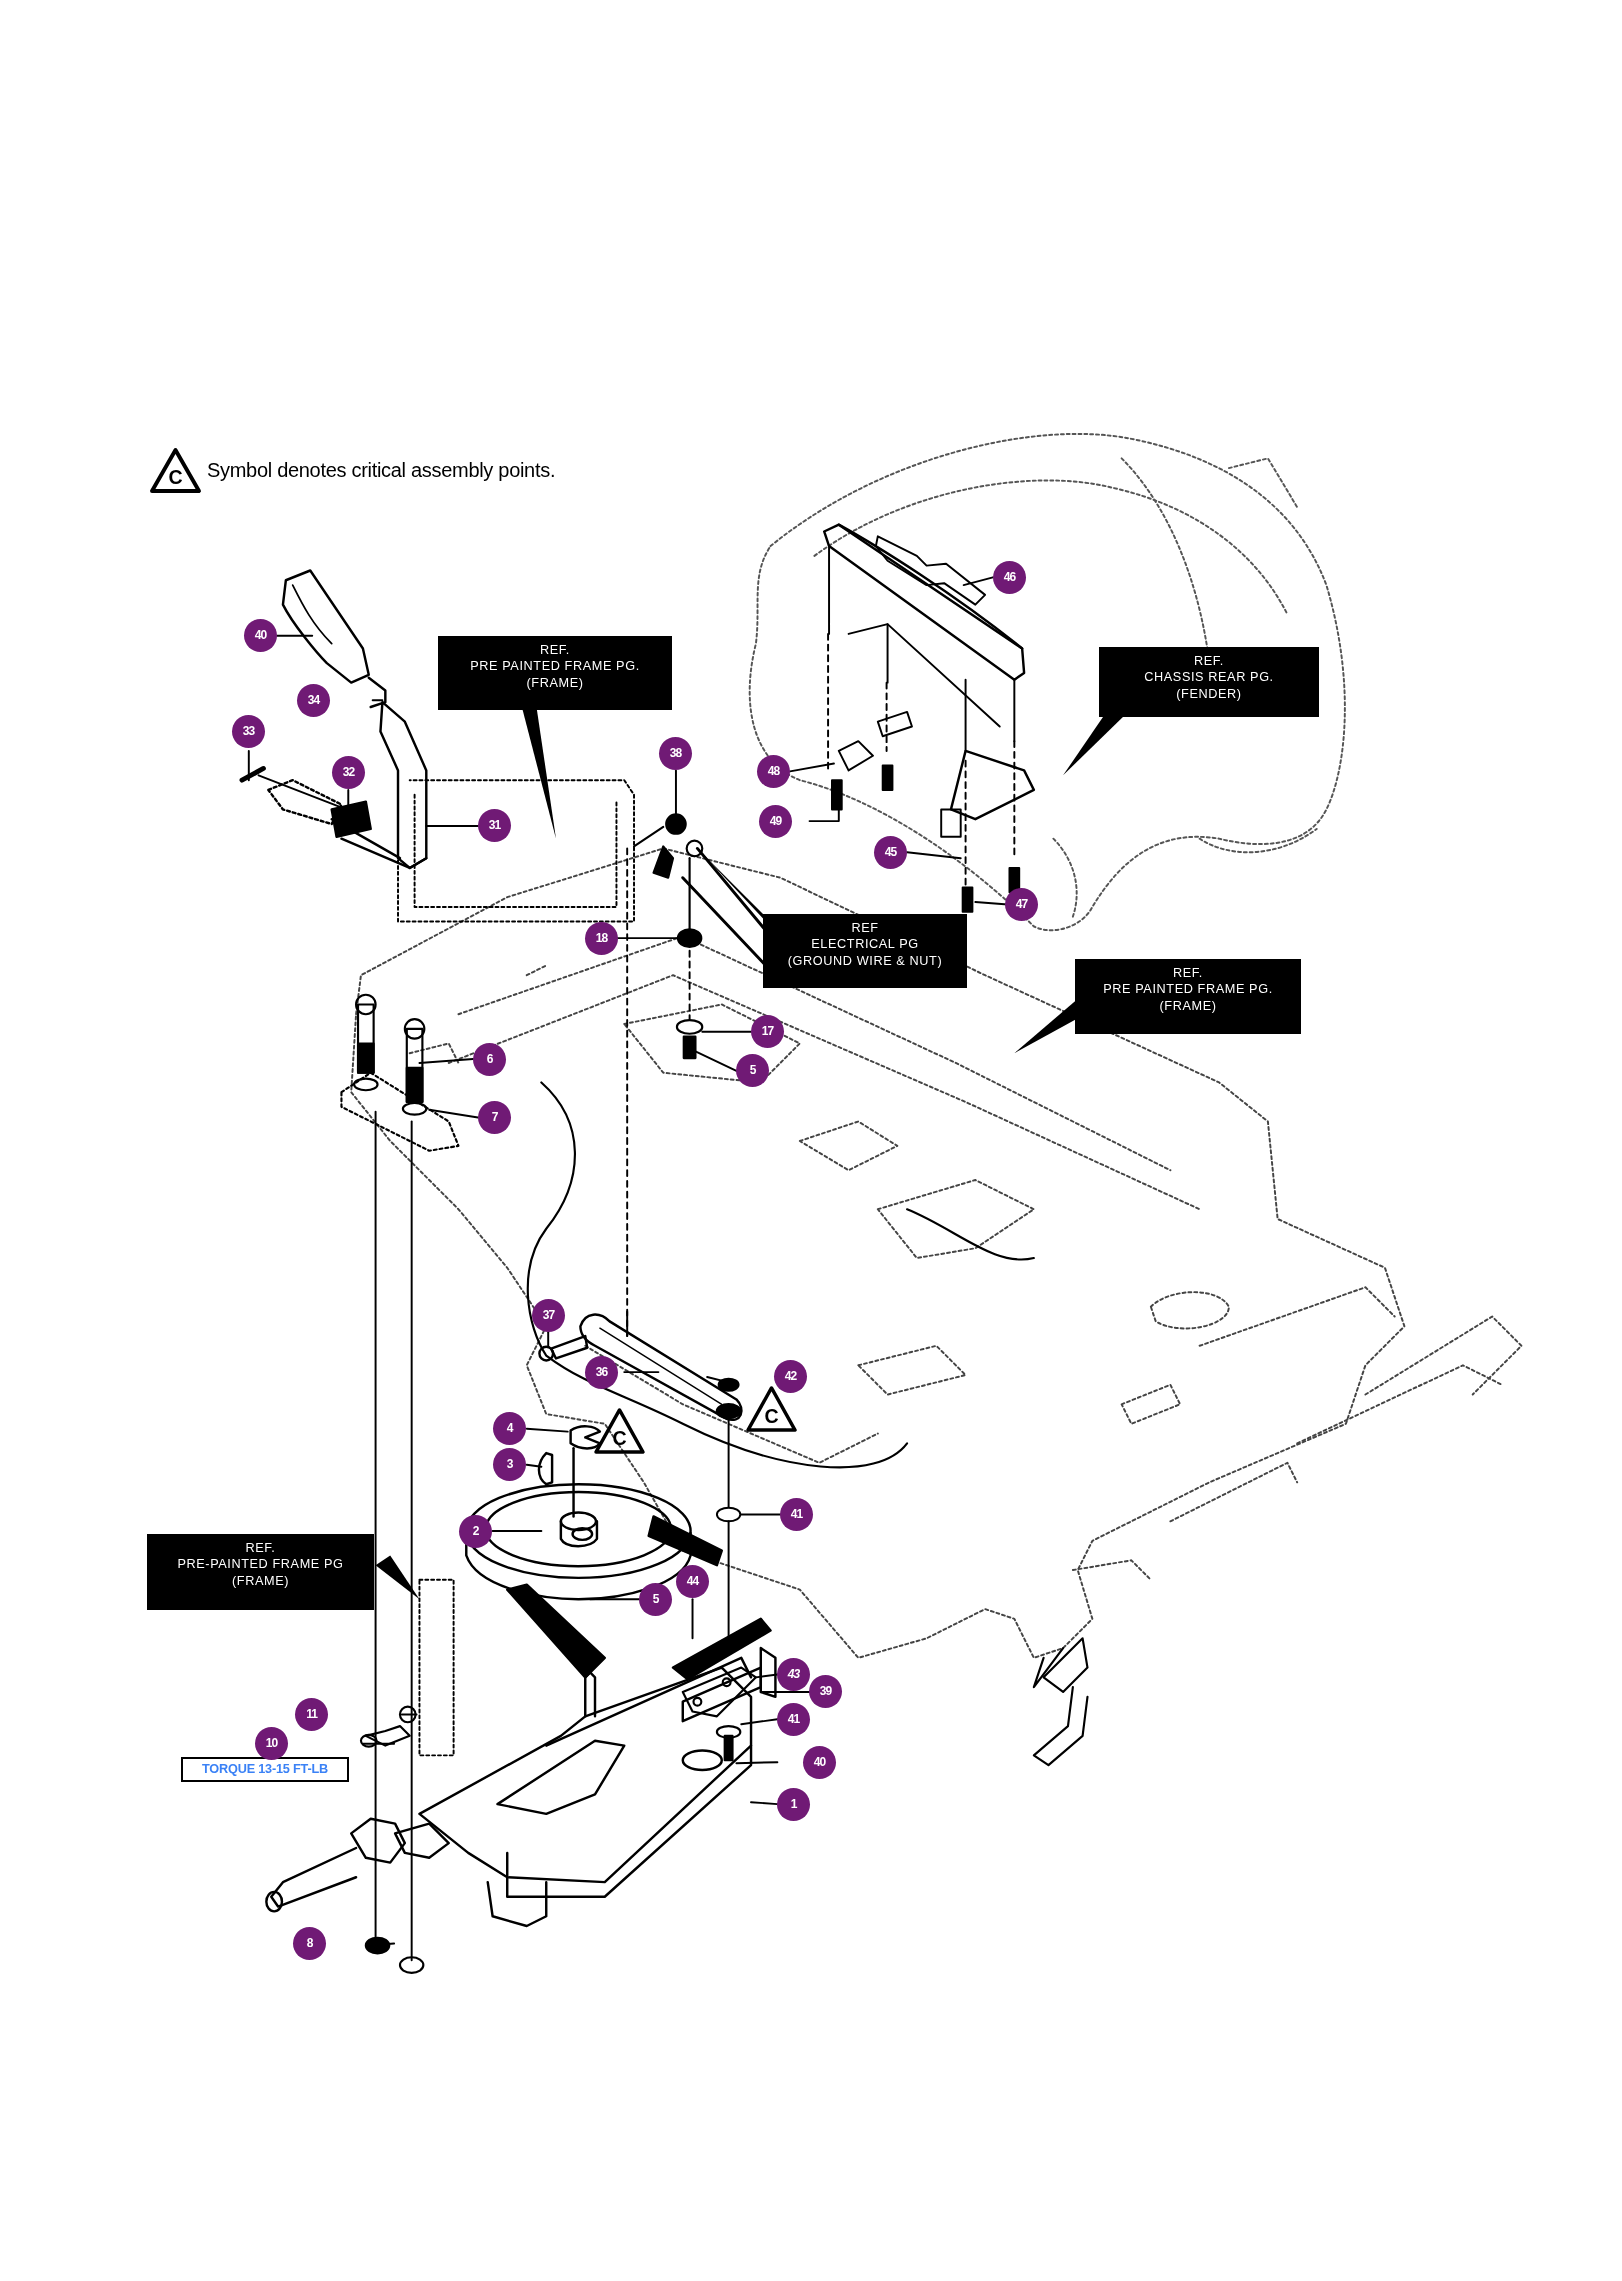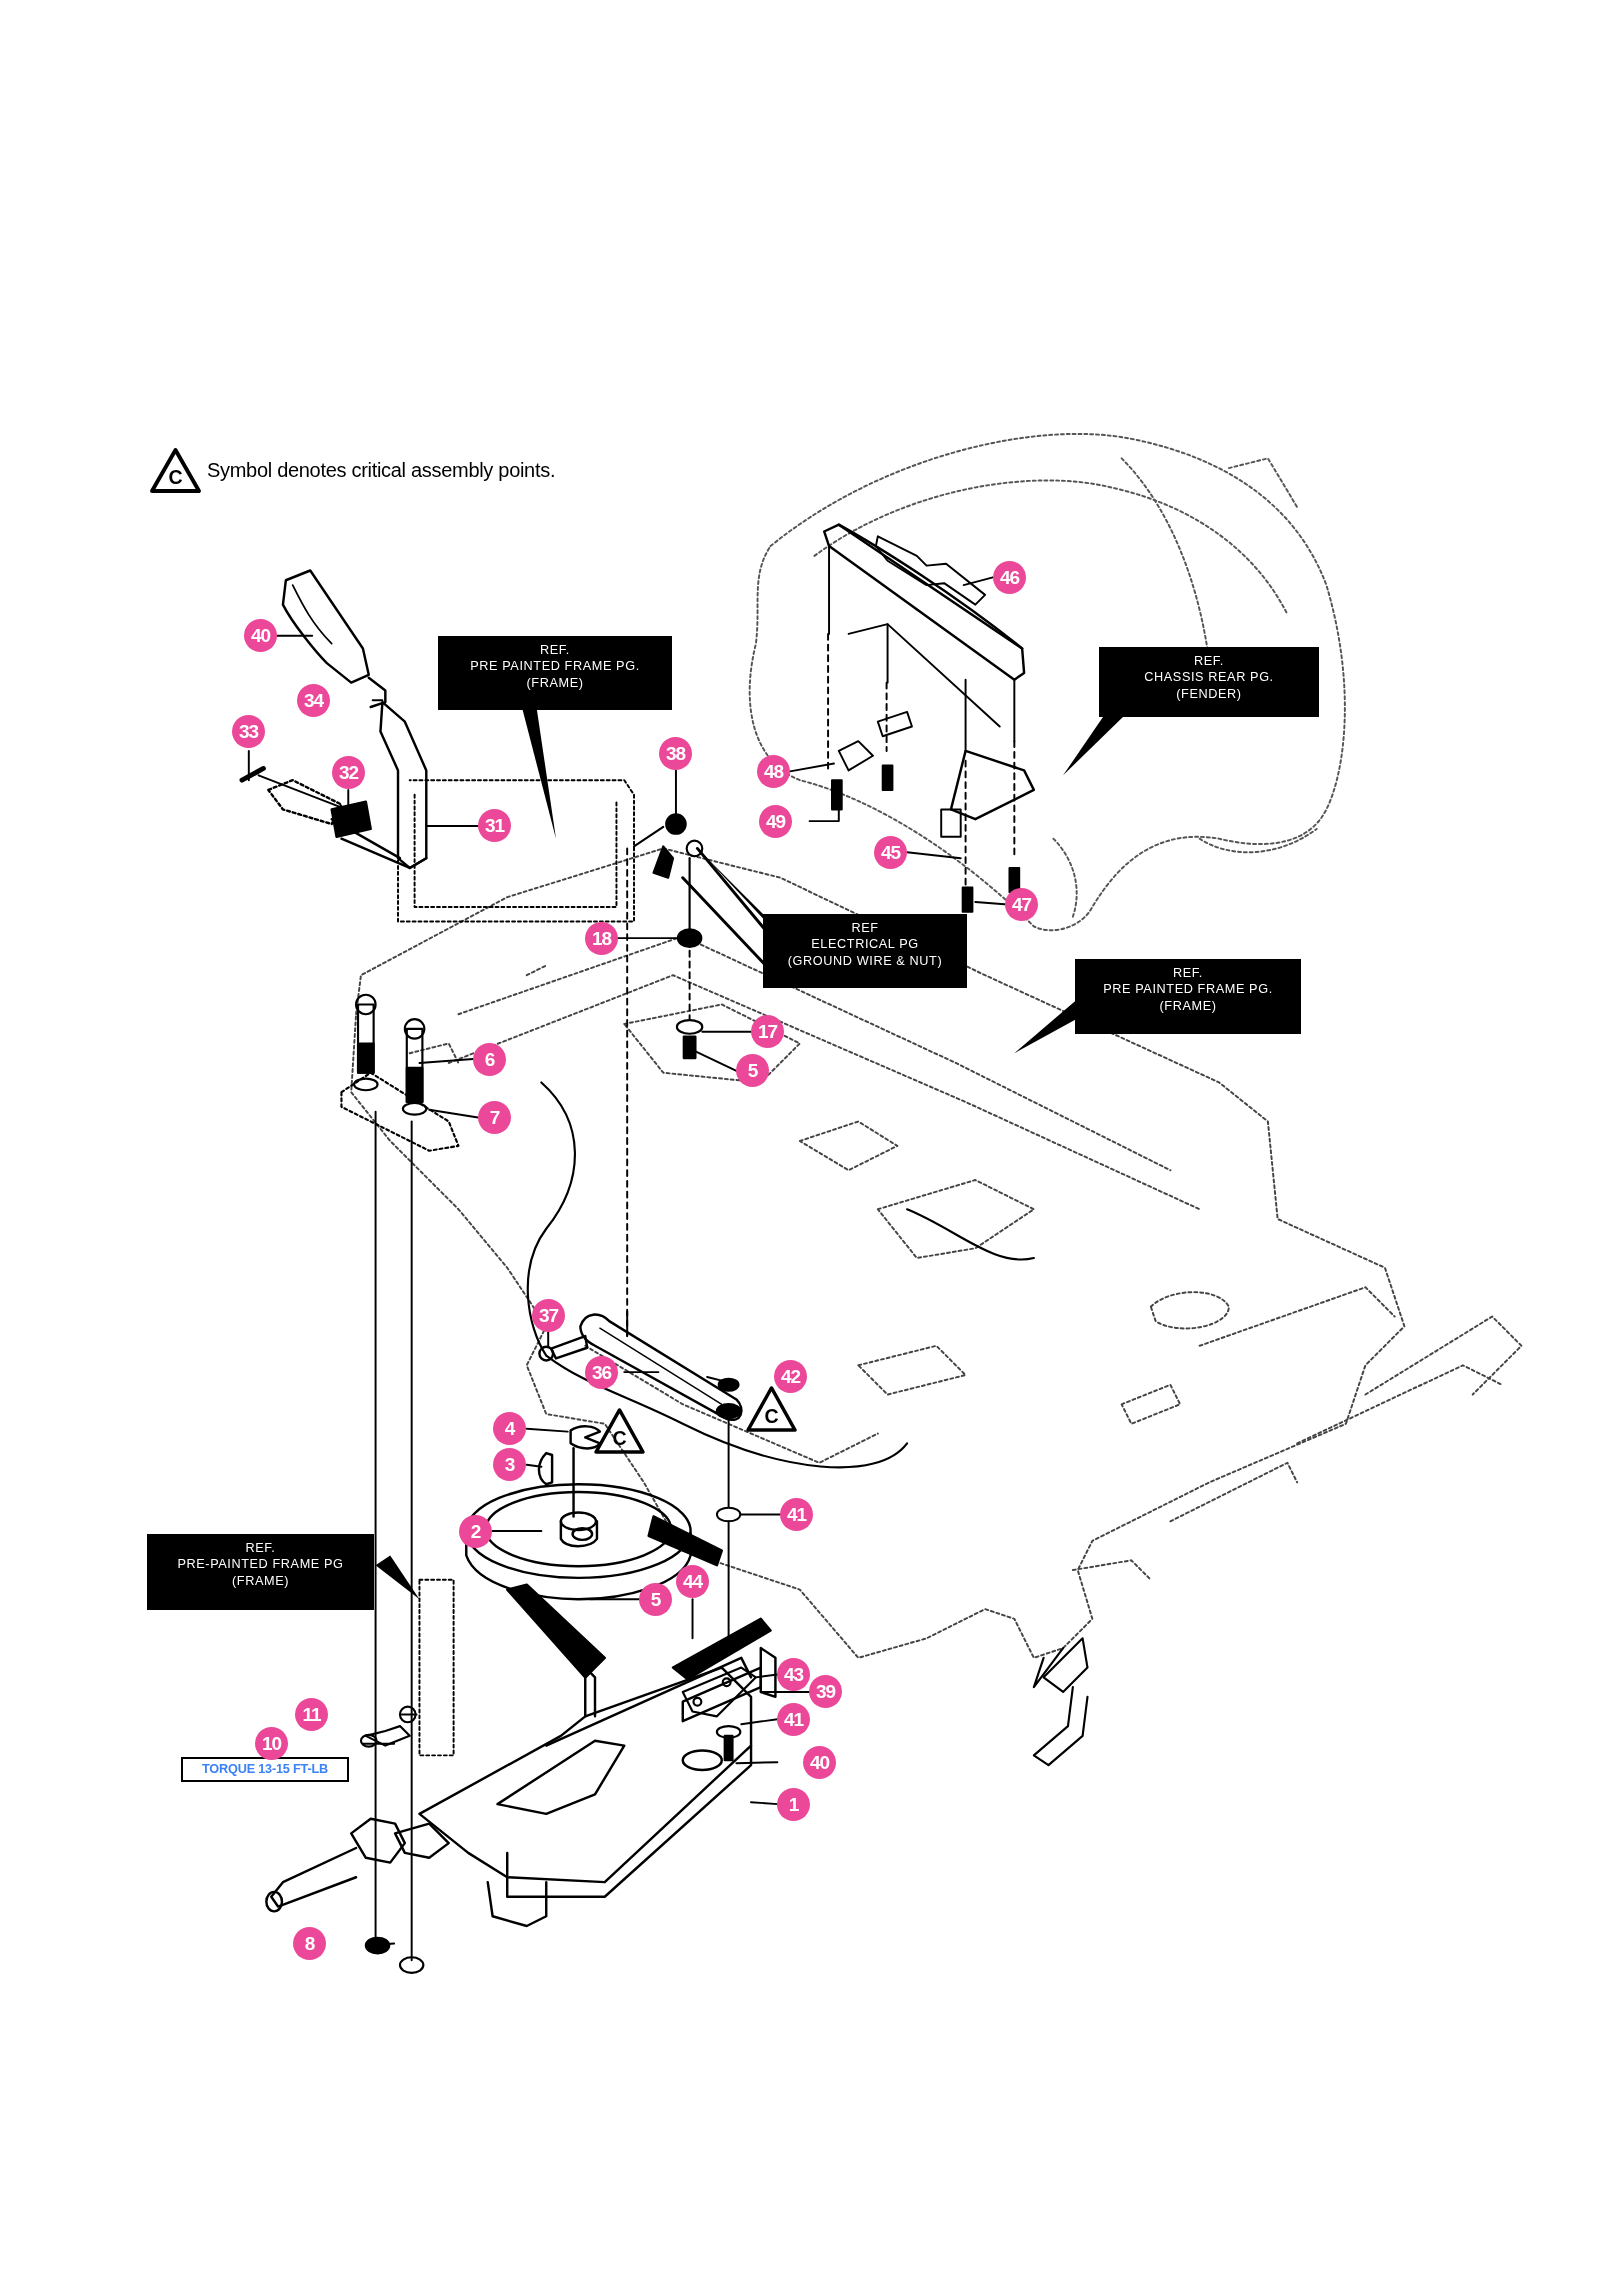--- a/index.html
+++ b/index.html
@@ -3,21 +3,21 @@
 <meta charset="utf-8">
 <style>
   html, body { margin:0; padding:0; background:#ffffff; }
   body { width:1623px; height:2281px; position:relative; overflow:hidden; font-family:"Liberation Sans", sans-serif; }
   #diagram { position:absolute; left:0; top:0; width:1623px; height:2281px; }
   .legend { position:absolute; left:148px; top:447px; display:flex; align-items:center; }
   .legend-text { font-family:"Liberation Sans", sans-serif; font-weight:normal; font-size:20px; color:#000; margin-left:4px; letter-spacing:-0.3px; }
   .ref-box { position:absolute; background:#000; color:#fff; text-align:center; font-family:"Liberation Sans", sans-serif; font-size:12.7px; line-height:16.6px; letter-spacing:0.6px; padding:5.9px 3.9px; box-sizing:border-box; }
   .ref-box span { display:block; }
   .torque-box { position:absolute; left:181px; top:1757px; width:168px; height:25px; border:2.4px solid #000; box-sizing:border-box; font-family:"Liberation Sans", sans-serif; font-weight:bold; font-size:12.7px; line-height:20.5px; text-align:center; color:#3b82f6; letter-spacing:-0.2px; }
-  .callout { position:absolute; width:33px; height:33px; border-radius:50%; background:#ec4899; color:#fff; font-family:"Liberation Sans", sans-serif; font-weight:bold; font-size:19px; line-height:33px; text-align:center; letter-spacing:-1px; cursor:pointer; }
+  .callout { position:absolute; width:33px; height:33px; border-radius:50%; background:#701a75; color:#fff; font-family:"Liberation Sans", sans-serif; font-weight:bold; font-size:12px; line-height:33px; text-align:center; letter-spacing:-1px; cursor:pointer; }
   .cmark { position:absolute; }
 </style>
 </head>
 <body>
 
 <svg id="diagram" viewBox="0 0 1664 2339" xmlns="http://www.w3.org/2000/svg">
   <g fill="none" stroke="#000" stroke-linecap="round" stroke-linejoin="round">
 
     <g stroke="#555" stroke-width="2" stroke-dasharray="3 3">
       <path d="M790 560 C900 470 1060 430 1160 450 C1260 470 1330 520 1360 600 C1390 700 1380 790 1360 830 C1340 870 1290 870 1250 860 C1190 850 1150 880 1120 930 C1110 950 1080 960 1060 950 C990 880 900 820 820 800 C770 780 760 720 775 660 C780 620 770 590 790 560 Z"></path>
@@ -305,21 +305,21 @@
 <div class="callout" style="left:1005px; top:888px;">47</div>
 <div class="callout" style="left:532px; top:1299px;">37</div>
 <div class="callout" style="left:585px; top:1356px;">36</div>
 <div class="callout" style="left:774px; top:1360px;">42</div>
 <div class="callout" style="left:493px; top:1412px;">4</div>
 <div class="callout" style="left:493px; top:1448px;">3</div>
 <div class="callout" style="left:459px; top:1515px;">2</div>
 <div class="callout" style="left:780px; top:1498px;">41</div>
 <div class="callout" style="left:639px; top:1583px;">5</div>
 <div class="callout" style="left:676px; top:1565px;">44</div>
-<div class="callout" style="left:777px; top:1658px;">43</div>
+<div class="callout" style="left:777px; top:1658px;font-style:italic;">43</div>
 <div class="callout" style="left:809px; top:1675px;">39</div>
 <div class="callout" style="left:777px; top:1703px;">41</div>
 <div class="callout" style="left:803px; top:1746px;">40</div>
 <div class="callout" style="left:777px; top:1788px;">1</div>
 <div class="callout" style="left:295px; top:1698px;">11</div>
 <div class="callout" style="left:255px; top:1727px;">10</div>
 <div class="callout" style="left:293px; top:1927px;">8</div>
 
 
 </body></html>

